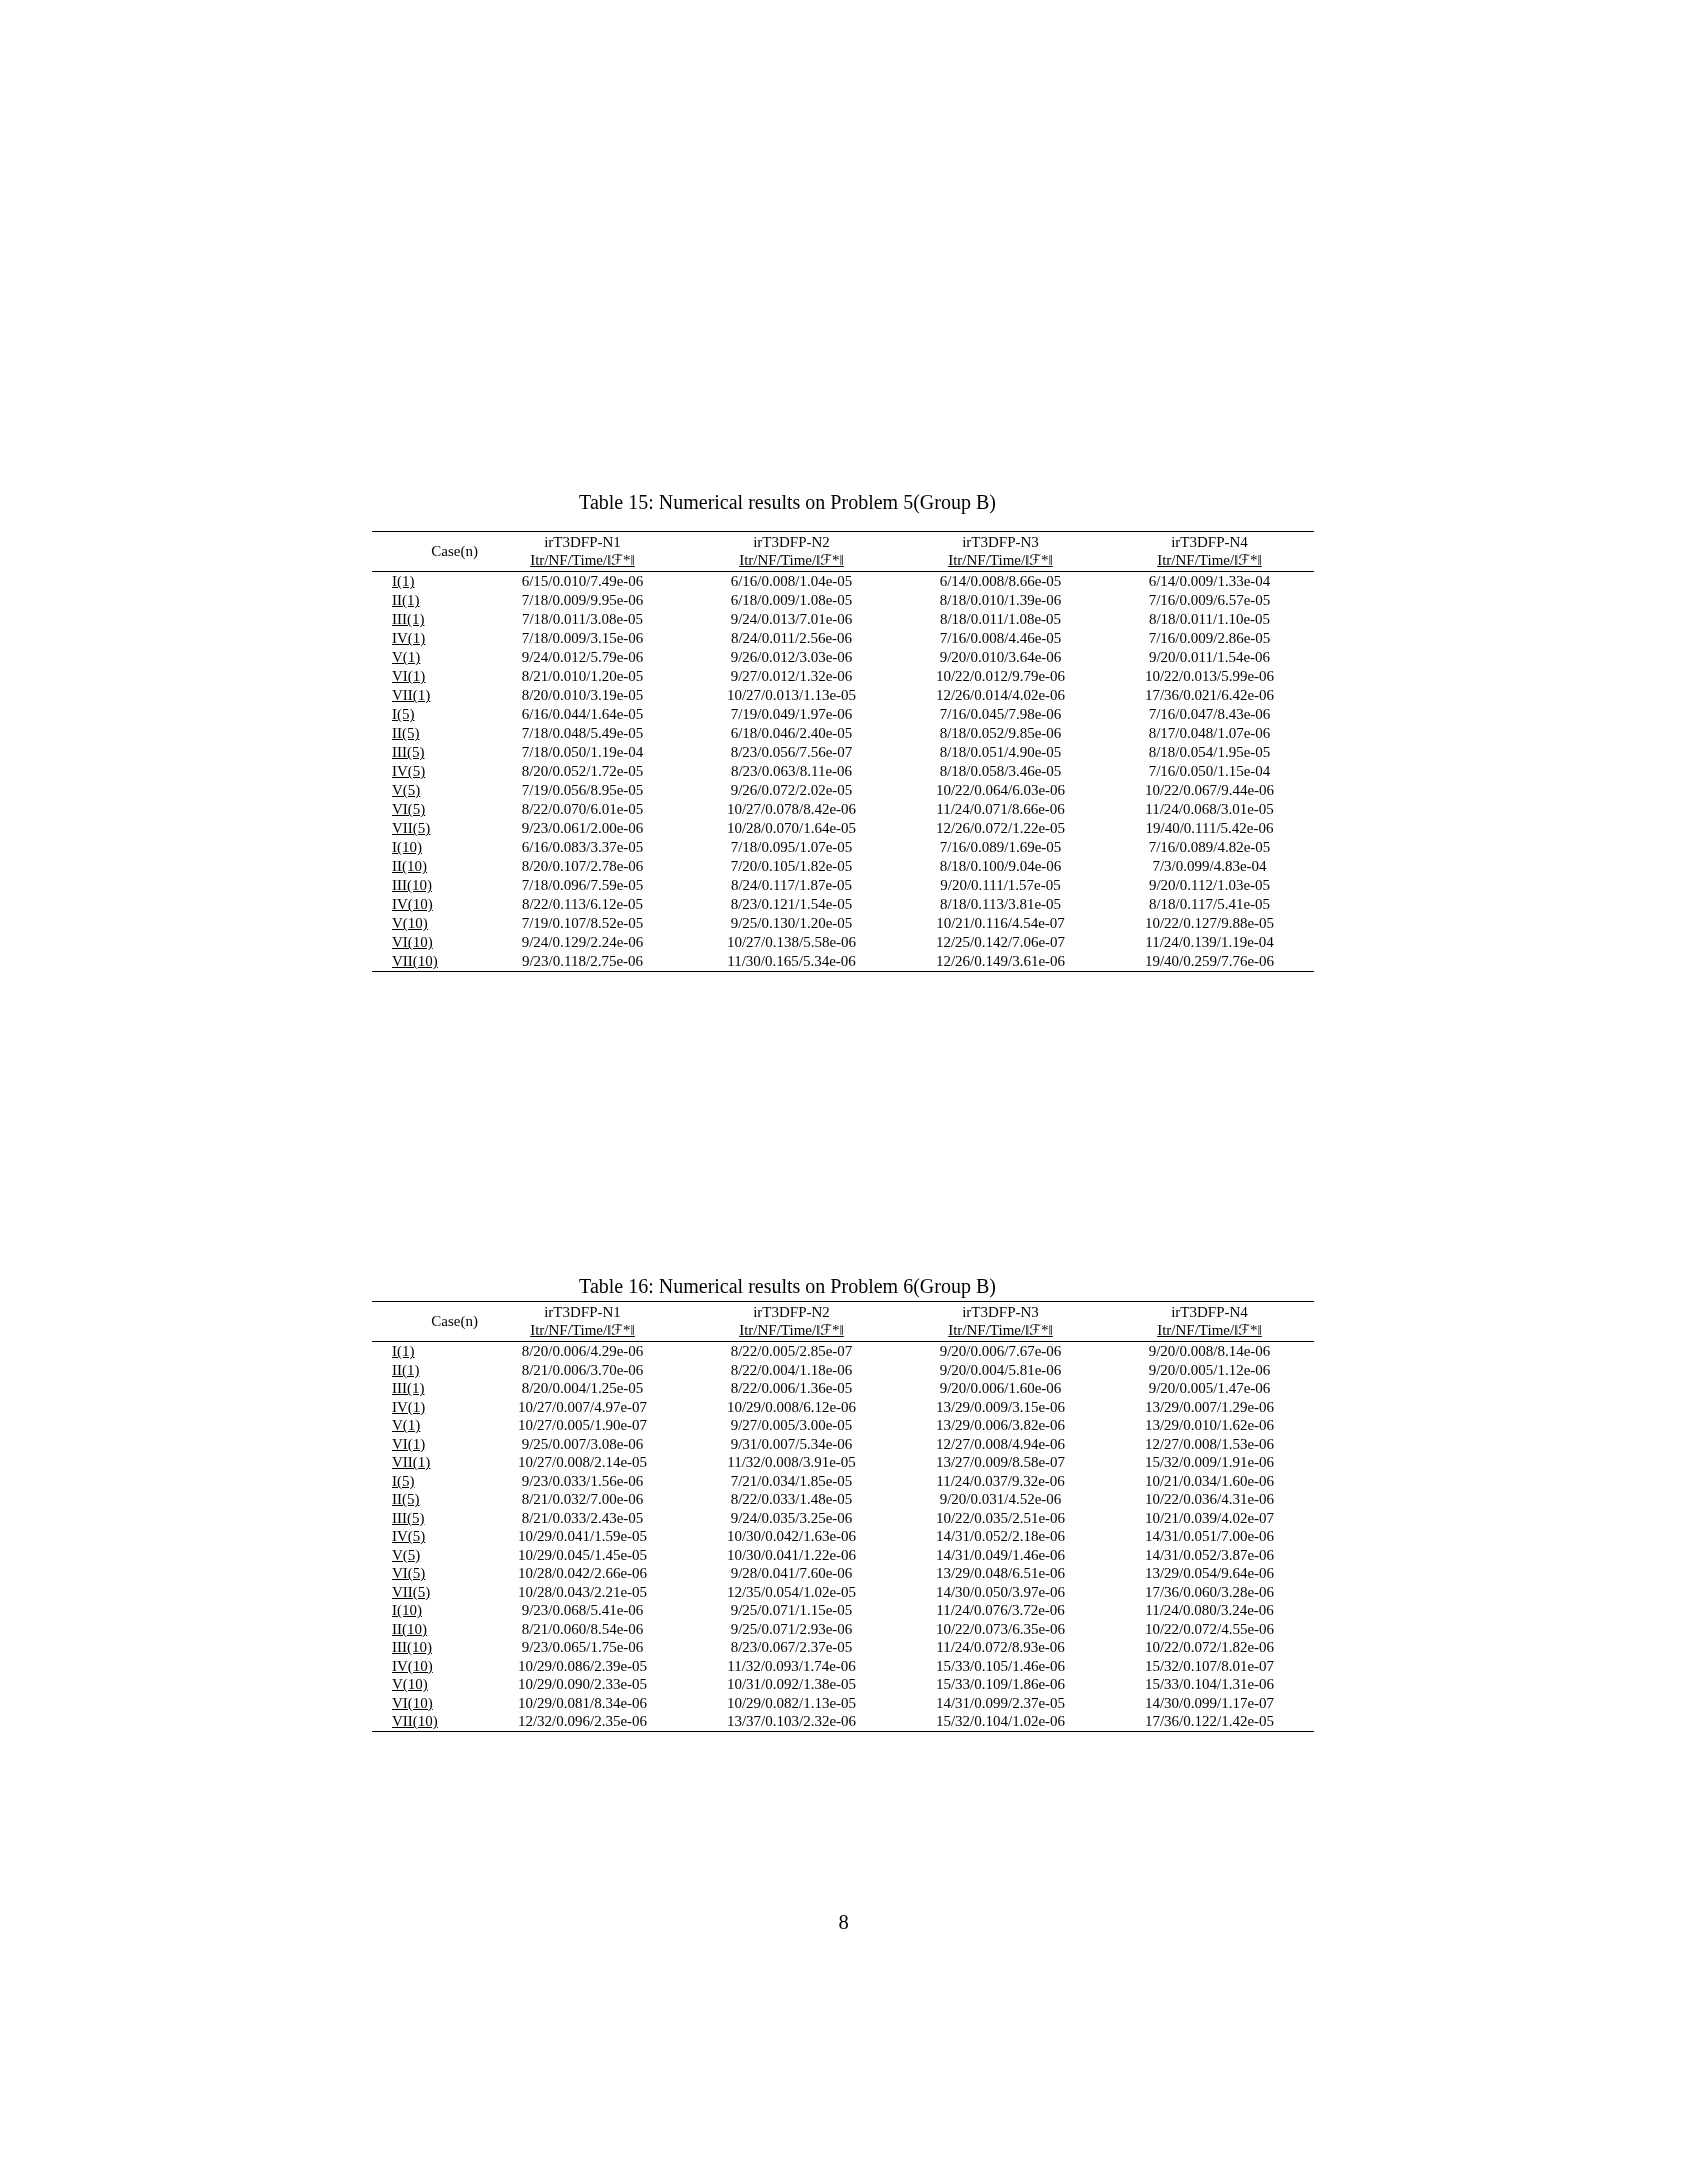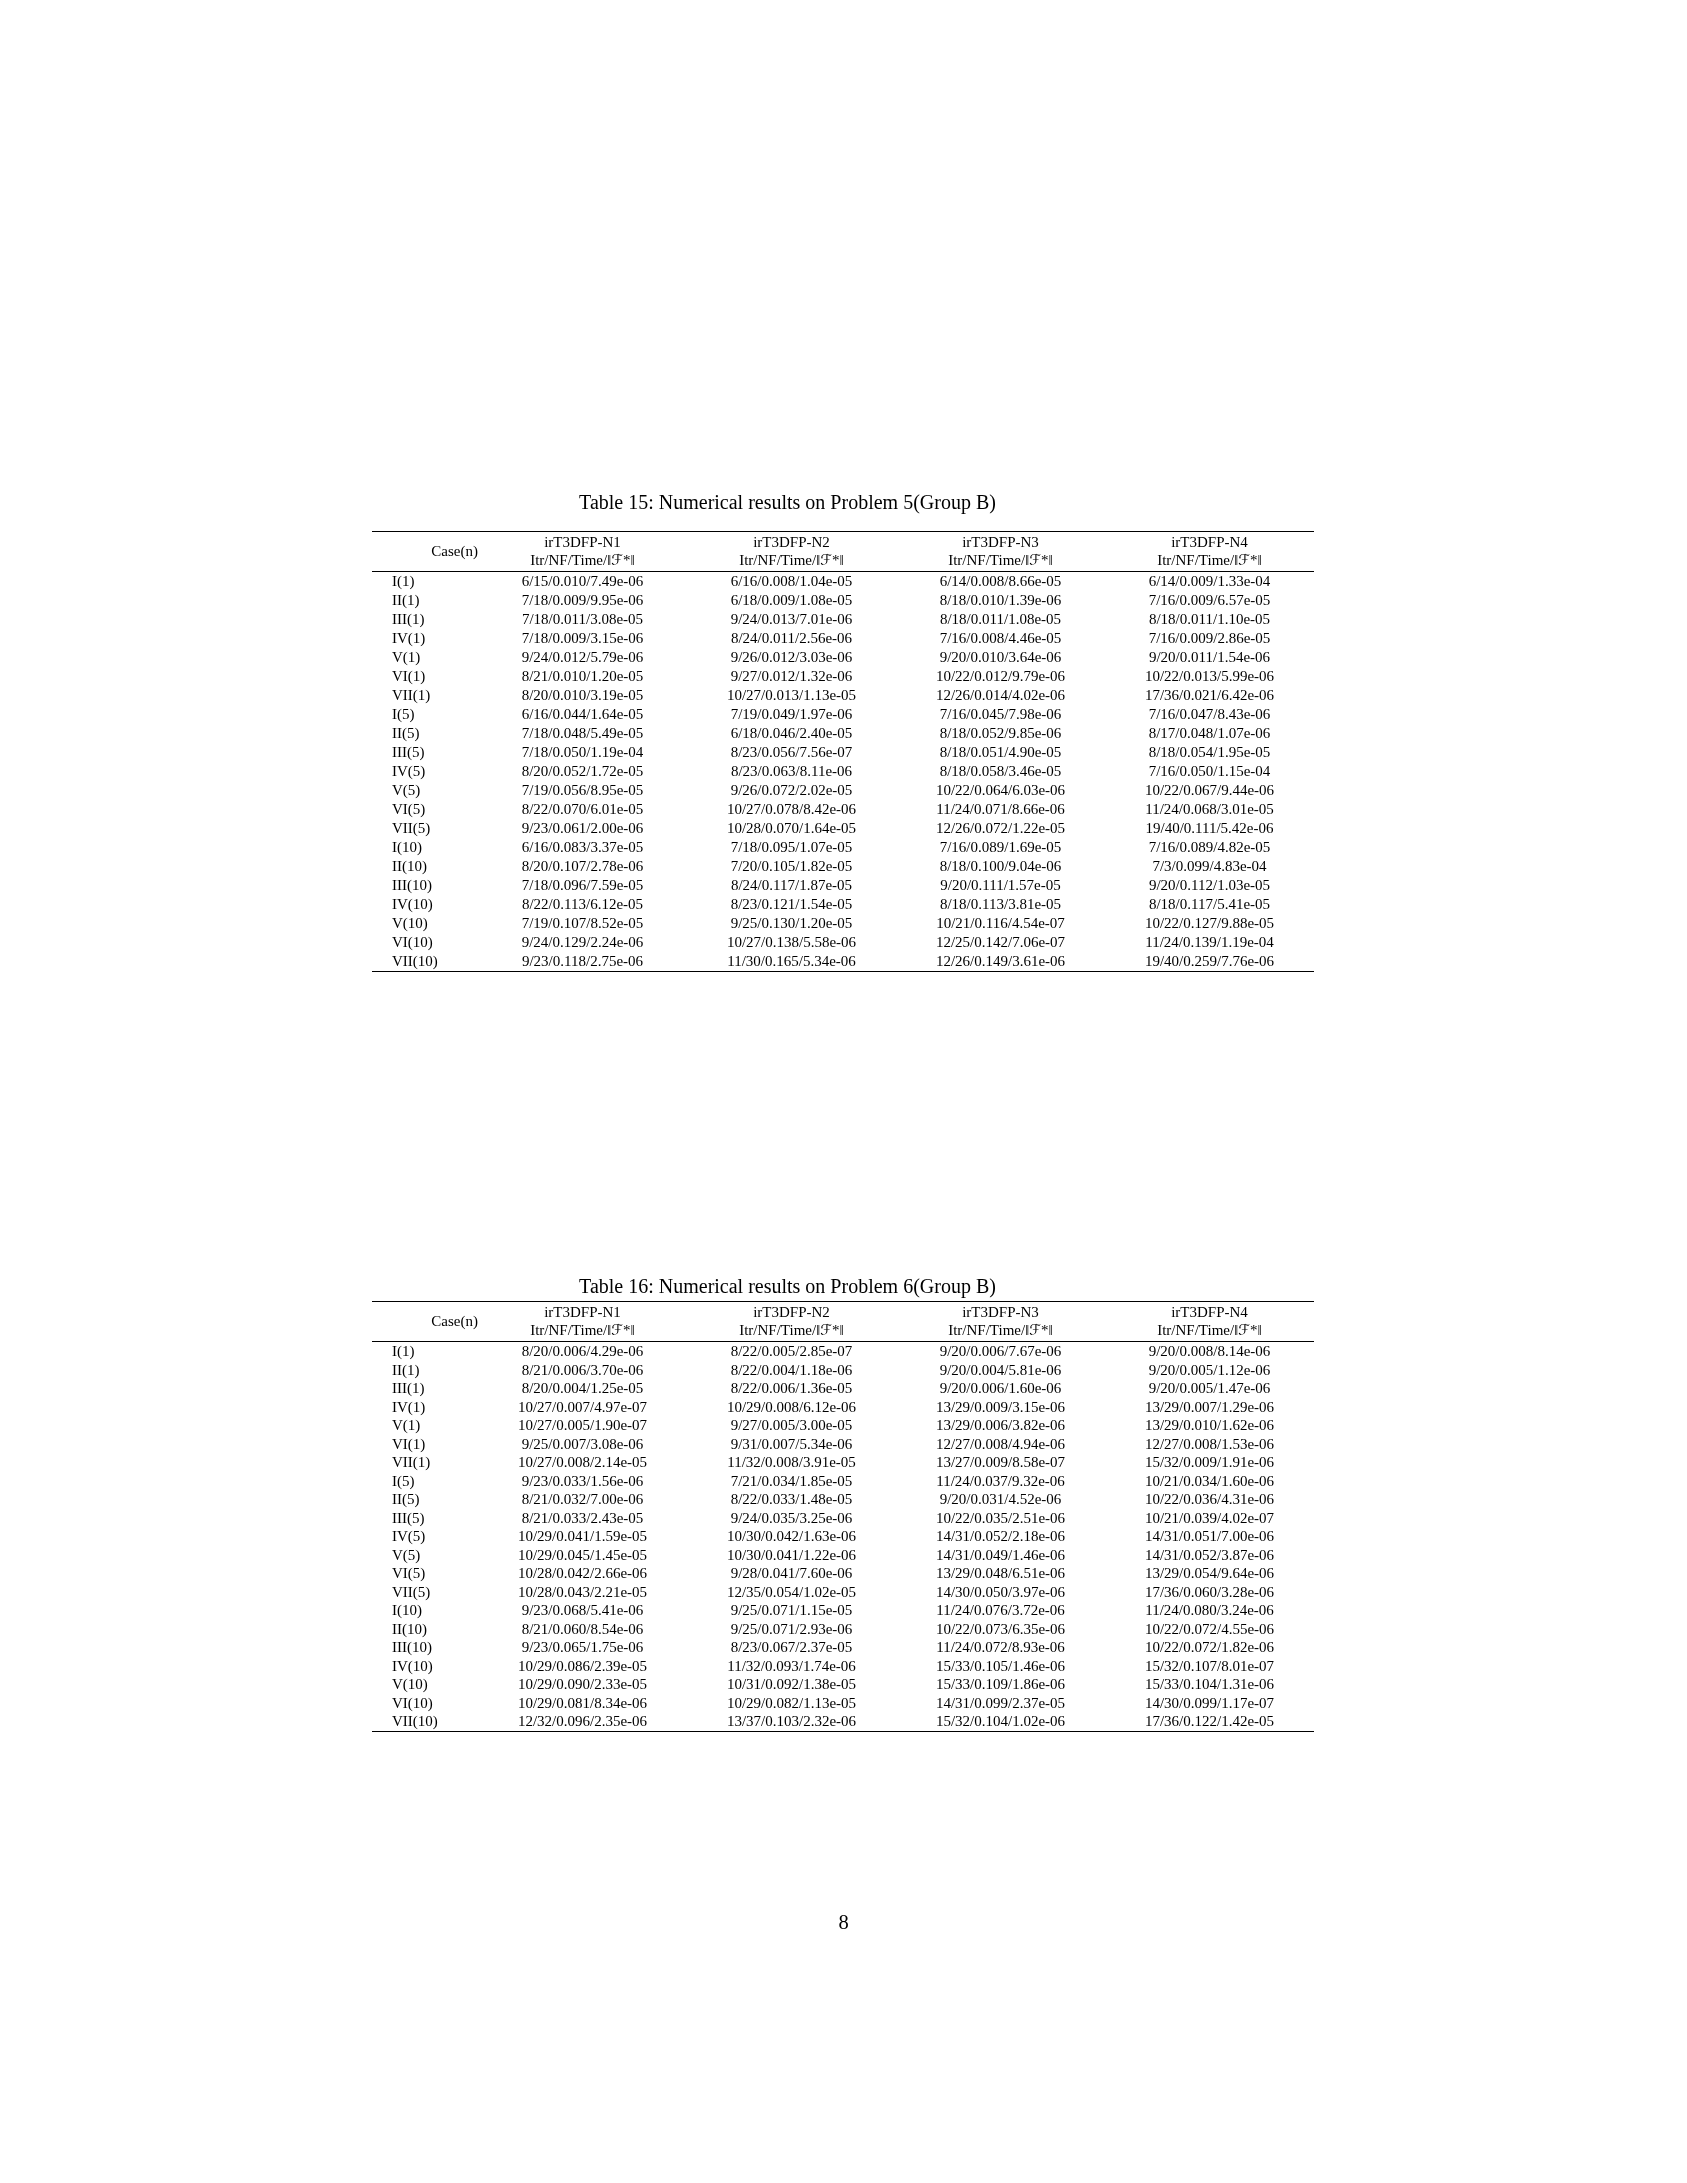--- a/index.html
+++ b/index.html
@@ -33,25 +33,25 @@
     border-bottom: 1.3px solid #000;
     font-size: 15px;
   }
   #t15 { top: 531px; }
   #t16 { top: 1301px; }
 
   .paper-table thead tr { border-bottom: 1.3px solid #000; }
   .paper-table th { font-weight: normal; padding: 1.3px 0 2px 0; vertical-align: middle; }
   .paper-table th .alg    { line-height: 18px; text-align: center; }
   .paper-table th .metric { line-height: 18px; text-align: center;
-                            font-family: "Liberation Serif", "DejaVu Serif", "DejaVu Sans", serif; }
+                            font-family: "Liberation Serif", "DejaVu Serif", "DejaVu Sans", serif; text-decoration: underline; }
   .paper-table th.case-h  { text-align: right; padding-left: 18.5px; }
 
   .paper-table td { padding: 0; }
-  .paper-table td.case { text-align: left; padding-left: 20px; }
+  .paper-table td.case { text-align: left; padding-left: 20px; text-decoration: underline; }
   .paper-table td.val  { text-align: center; }
   #t15 tbody td { height: 19px;  line-height: 19px; }
   #t16 tbody td { height: 18.5px; line-height: 18.5px; }
 
   .col-case { width: 106px; }
   .col-val  { width: 209px; }
 
   .page-number {
     position: absolute;
     top: 1911px;

